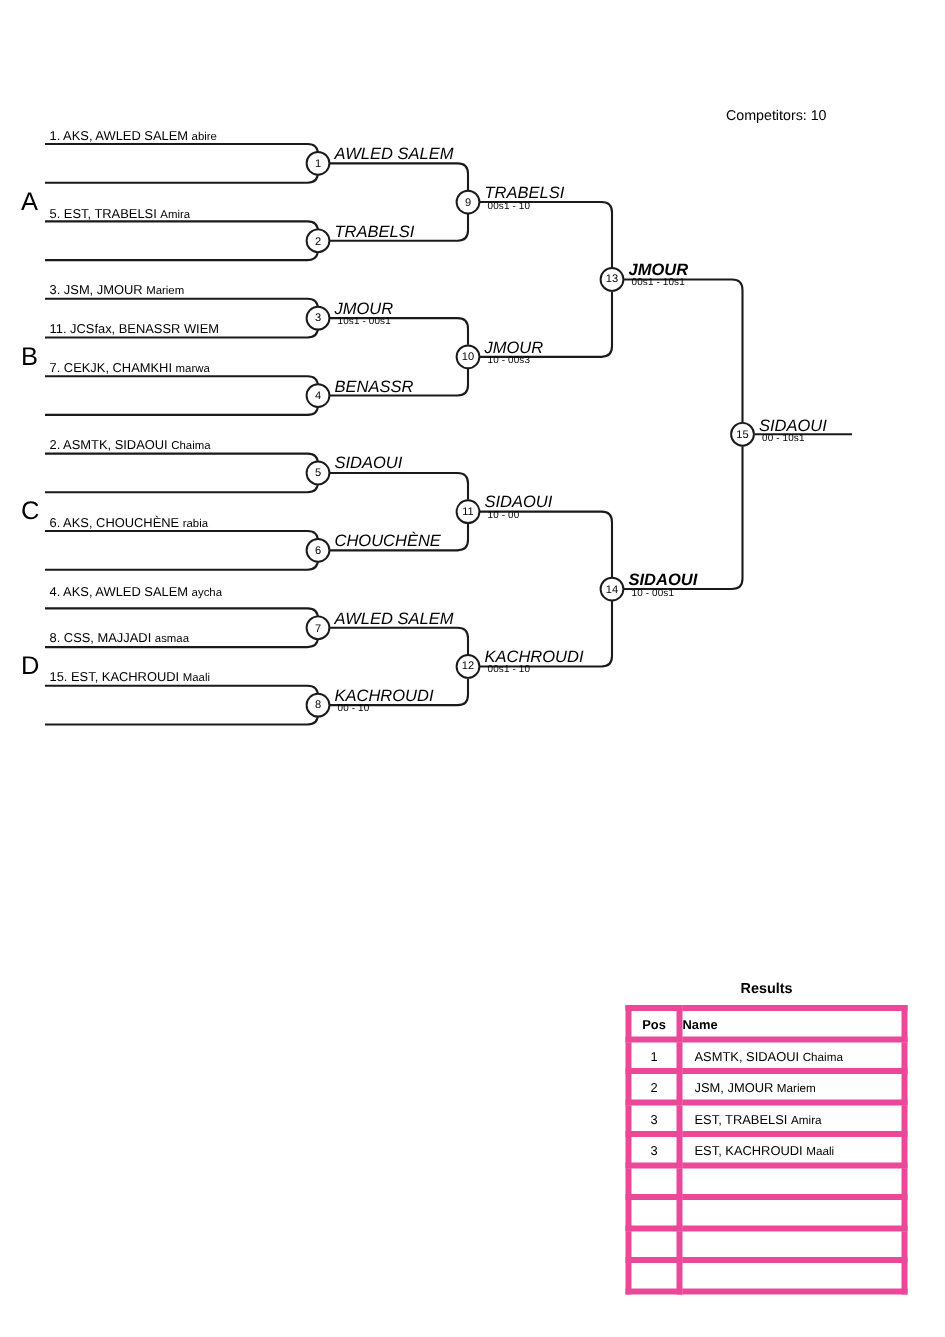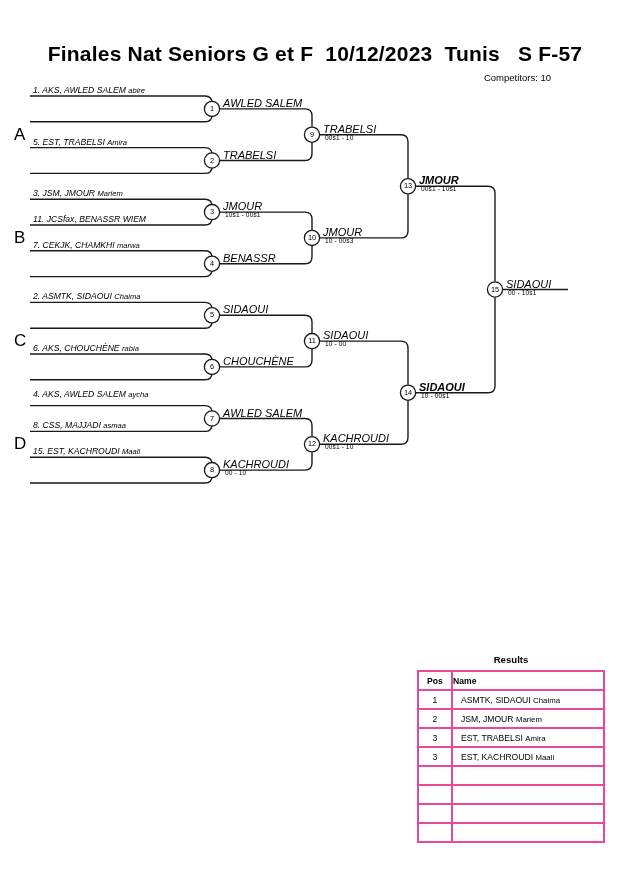--- a/index.html
+++ b/index.html
@@ -47,21 +47,20 @@
     width: 630px;
     height: 891px;
     pointer-events: none;
   }
   
   .entry-label {
     position: absolute;
     font-size: 8.6px;
     white-space: nowrap;
     line-height: 10px;
-    font-style: italic;
   }
   .entry-label .club { }
   .entry-label .given {
     font-size: 7.6px;
   }
   .group-label {
     position: absolute;
     font-size: 17px;
     font-weight: normal;
     line-height: 17px;
@@ -100,41 +99,40 @@
     font-weight: bold;
     margin-bottom: 5px;
   }
   #results-table {
     border-collapse: collapse;
     width: 188px;
     border: 1.6px solid #000;
     table-layout: fixed;
   }
   #results-table th, #results-table td {
-    border: 2px solid #ec4899;
+    border: 4px solid #ec4899;
     height: 17px;
     font-size: 8.6px;
     font-weight: normal;
     padding: 0;
   }
   #results-table th { font-weight: bold; }
   #results-table col.c-pos { width: 34px; }
   #results-table .pos-cell { text-align: center; }
   #results-table .name-cell {
     text-align: left;
     padding-left: 8px;
   }
   #results-table .name-cell .given { font-size: 7.8px; }
 </style>
 </head>
 <body>
 
 <div id="sheet">
 
-  <div id="title">Finales Nat Seniors G et F  10/12/2023  Tunis   S F-57</div>
   <div id="competitors">Competitors: 10</div>
 
   <svg id="bracket-svg" viewBox="0 0 630 891" width="630" height="891" xmlns="http://www.w3.org/2000/svg">
     <g id="svg-lines" fill="none" stroke="#1a1a1a" stroke-width="1.4" stroke-linecap="butt">
         <path d="M 30 96 L 205 96 Q 212 96 212 103 L 212 100.9"></path>
         <path d="M 30 121.8 L 205 121.8 Q 212 121.8 212 114.8 L 212 116.9"></path>
         <path d="M 30 147.6 L 205 147.6 Q 212 147.6 212 154.6 L 212 152.5"></path>
         <path d="M 30 173.4 L 205 173.4 Q 212 173.4 212 166.4 L 212 168.5"></path>
         <path d="M 30 199.2 L 205 199.2 Q 212 199.2 212 206.2 L 212 204.1"></path>
         <path d="M 30 225 L 205 225 Q 212 225 212 218 L 212 220.1"></path>

